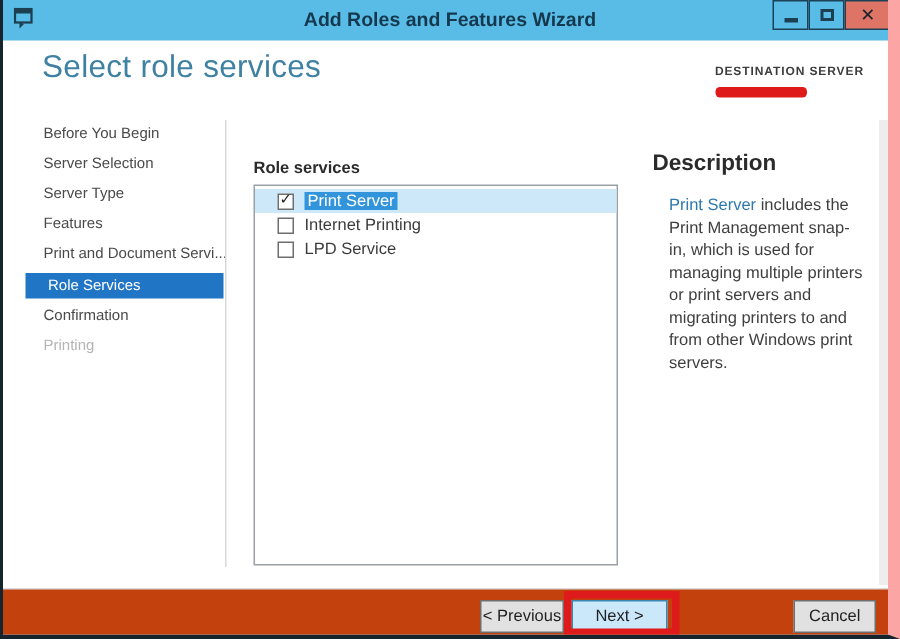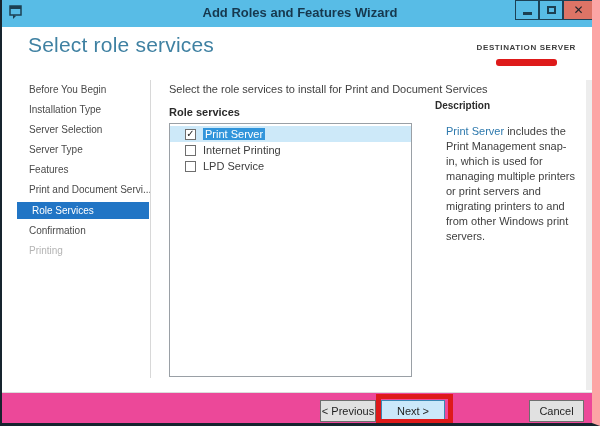--- a/index.html
+++ b/index.html
@@ -12,21 +12,21 @@
   .win-title{position:absolute;left:0;right:0;top:5px;text-align:center;font-size:13px;font-weight:700;color:#16384e;}
   .win-controls{position:absolute;right:6px;top:0;height:20px;display:flex;}
   .wbtn{border:1px solid #1c4156;background:#58bce6;width:24px;height:20px;padding:0;margin:0;
     display:flex;align-items:center;justify-content:center;cursor:pointer;}
   .wbtn.close{width:31px;background:#dd7466;}
   .min-glyph{display:block;width:9px;height:3px;background:#1c3f52;margin-top:6px;}
   .max-glyph{display:block;width:9px;height:8px;border:2px solid #1c3f52;background:transparent;}
   .close-glyph{font-size:12px;font-weight:700;color:#20232b;line-height:1;}
   
   .page-title{position:absolute;left:26px;top:33px;margin:0;font-size:21px;font-weight:300;color:#3f81a2;letter-spacing:0.2px;}
-  .dest{position:absolute;right:16px;top:43px;text-align:center;}
+  .dest{position:absolute;right:16px;top:43px;text-align:left;}
   .dest-label{font-size:8px;font-weight:700;letter-spacing:0.6px;color:#3d3d3d;}
   .redact{display:inline-block;width:61px;height:7px;background:#de1a1a;border-radius:3px;margin-top:3px;}
   
   .sidebar{position:absolute;left:0;top:80px;width:148px;}
   .nav-item{height:20px;line-height:20px;padding-left:27px;font-size:10px;color:#4a4a4a;cursor:pointer;white-space:nowrap;overflow:hidden;}
   .nav-item.selected{height:17px;line-height:17px;margin:2px 1px 2px 15px;padding-left:15px;background:#2175c5;color:#fff;}
   .nav-item.disabled{color:#b4b4b4;cursor:default;}
   .vsep{position:absolute;left:148px;top:80px;width:1px;height:298px;background:#d8d8d8;}
   
   .instruction{position:absolute;left:167px;top:83px;font-size:11px;color:#3f3f3f;white-space:nowrap;}
@@ -34,26 +34,26 @@
   .listbox{position:absolute;left:167px;top:123px;width:243px;height:254px;background:#fff;border:1px solid #9aa0a6;padding-top:2px;}
   .row{display:flex;align-items:center;height:16px;padding-left:15px;cursor:pointer;}
   .row.selected{background:#cde9f9;}
   .cb{flex:0 0 auto;width:11px;height:11px;border:1px solid #6e6e6e;background:#fff;
     display:flex;align-items:center;justify-content:center;}
   .cb .tick{font-size:10px;line-height:10px;color:#1b1b1b;font-weight:700;}
   .row-label{margin-left:7px;font-size:11px;color:#3c3c3c;white-space:nowrap;}
   .row.selected .row-label{background:#3295db;color:#fff;padding:0 2px;}
   
   .desc{position:absolute;left:433px;top:100px;width:151px;}
-  .desc-h{font-size:10px;font-weight:700;color:#2b2b2b;margin-bottom:13px;}
+  .desc-h{font-size:15px;font-weight:700;color:#2b2b2b;margin-bottom:13px;}
   .desc-body{font-size:11px;line-height:15px;color:#3f3f3f;margin:11px;}
   .desc-link{color:#2e79ad;text-decoration:none;cursor:pointer;}
   .scrollstrip{position:absolute;left:584px;top:80px;width:8px;height:310px;background:#ededed;}
   
-  .footer{position:absolute;left:-2px;top:392px;width:600px;height:34px;background:#ec4899;border-top:1px solid #dcdcdc;}
+  .footer{position:absolute;left:-2px;top:392px;width:600px;height:34px;background:#c2410c;border-top:1px solid #dcdcdc;}
   .btn{position:absolute;top:7px;height:22px;font-size:11px;color:#1f1f1f;background:#e1e1e1;
     border:1px solid #6e6e6e;padding:0;cursor:pointer;}
   .btn-previous{left:320px;width:56px;}
   .btn-next{left:381px;width:64px;background:#cbe8fa;border-color:#3a87b4;}
   .btn-install{left:468px;width:55px;background:#efefef;border-color:#bbbbbb;color:#9f9f9f;cursor:default;}
   .btn-cancel{left:529px;width:55px;}
   .next-annotation{position:absolute;left:374px;top:394px;width:77px;height:30px;
     border:5px solid #de1a1a;pointer-events:none;}
 </style>
 </head>
@@ -85,32 +85,30 @@
 
   <h1 class="page-title">Select role services</h1>
 
   <div class="dest">
     <div class="dest-label">DESTINATION SERVER</div>
     <span class="redact"></span>
   </div>
 
   <nav class="sidebar">
     <div class="nav-item">Before You Begin</div>
-    <div class="nav-item">Installation Type</div>
     <div class="nav-item">Server Selection</div>
     <div class="nav-item">Server Type</div>
     <div class="nav-item">Features</div>
     <div class="nav-item">Print and Document Servi...</div>
     <div class="nav-item selected">Role Services</div>
     <div class="nav-item">Confirmation</div>
     <div class="nav-item disabled">Printing</div>
   </nav>
   <div class="vsep"></div>
 
-  <div class="instruction">Select the role services to install for Print and Document Services</div>
   <div class="list-label">Role services</div>
 
   <div class="listbox">
     <div class="row selected">
       <span class="cb">
           <span class="tick">✓</span>
         </span>
       <span class="row-label">Print Server</span>
     </div>
     <div class="row">

